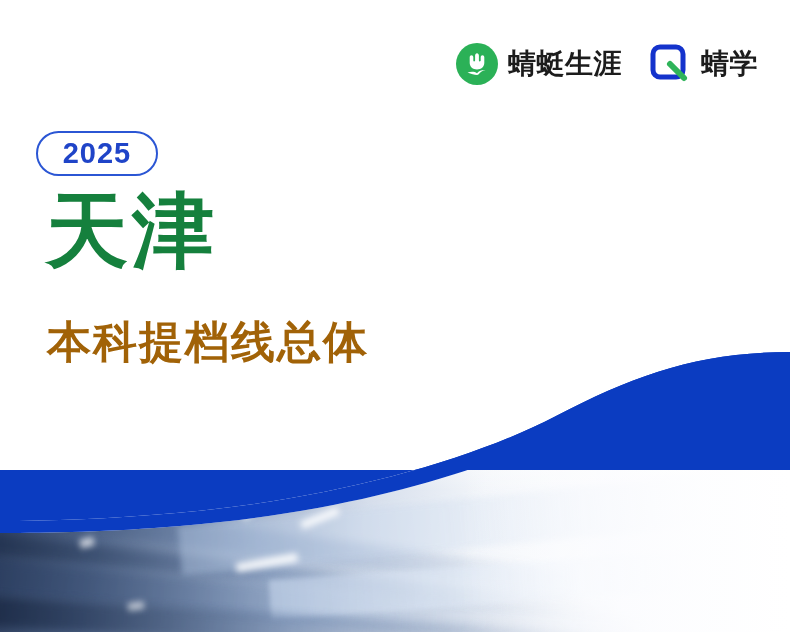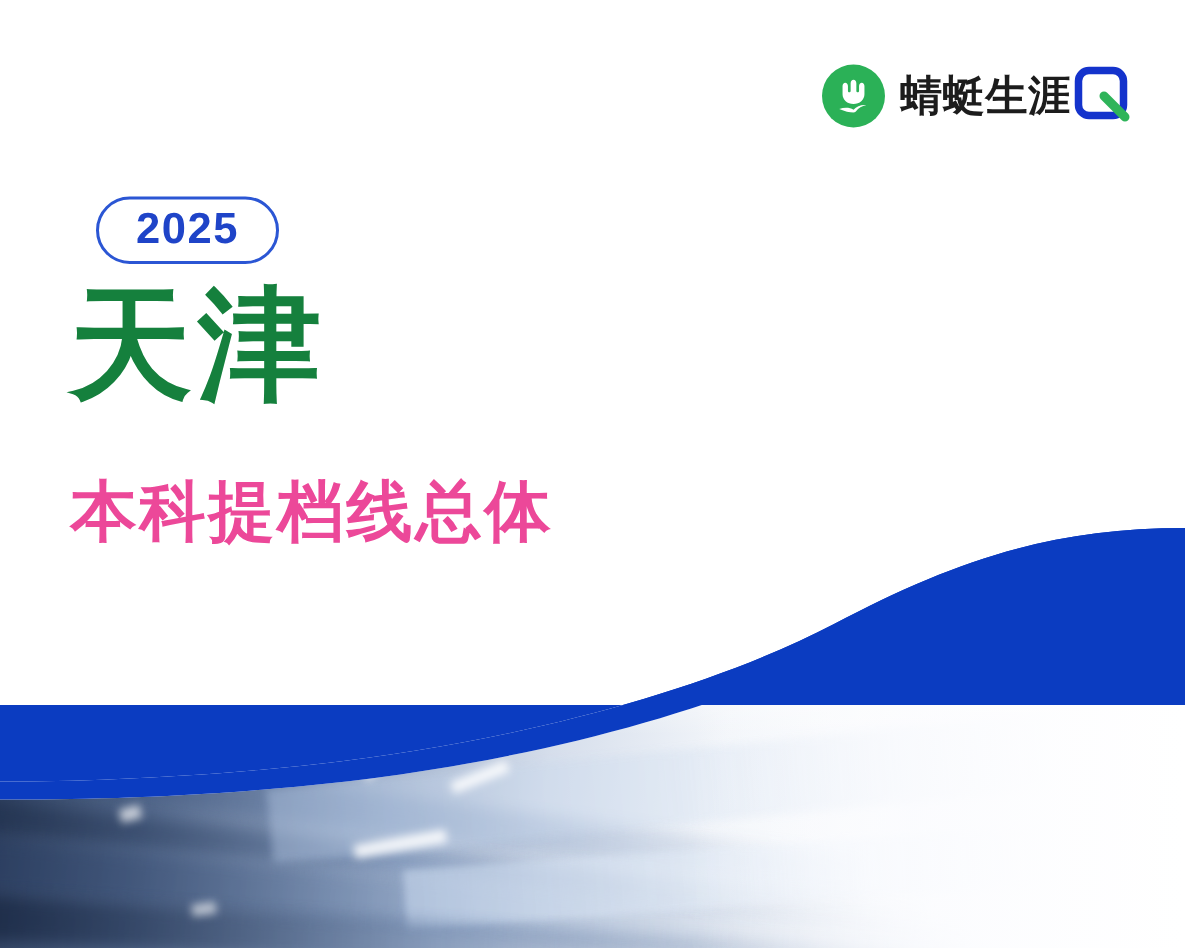--- a/index.html
+++ b/index.html
@@ -114,21 +114,21 @@
   .wave {
     position: absolute;
     left: 0; top: 0;
     width: 790px; height: 632px;
     pointer-events: none;
   }
 
   
   .year-badge {
     position: absolute;
-    left: 64px;
+    left: 36px;
     top: 131px;
     width: 122px;
     height: 45px;
     border: 2px solid #2b56d4;
     border-radius: 24px;
     box-sizing: border-box;
     display: flex;
     align-items: center;
     justify-content: center;
     color: #1f44c8;
@@ -149,32 +149,33 @@
     letter-spacing: 4px;
   }
 
   .report-title {
     position: absolute;
     left: 47px;
     top: 312px;
     font-size: 44px;
     line-height: 1.35;
     font-weight: bold;
-    color: #ec4899;
+    color: #a16207;
     letter-spacing: 2px;
   }
   .report-title .line { display: block; }
 
   
   .brands {
     position: absolute;
     right: 32px;
     top: 42px;
     display: flex;
     align-items: center;
+    gap: 26px;
   }
   .brand {
     display: flex;
     align-items: center;
     gap: 9px;
   }
   .brand-name {
     font-size: 28px;
     font-weight: bold;
     color: #1c1c1c;
@@ -234,20 +235,21 @@
         <path d="M12.5 30.6c3.6-1.1 7-1 9.5.6 2.2-2.5 5.2-3.6 8.6-3.2-3 .6-5.3 2-6.9 4.2-.4.5-1 .8-1.7.8-2.6 0-5.8-.9-9.5-2.4z" fill="#ffffff"></path>
       </svg>
       <span class="brand-name">蜻蜓生涯</span>
     </div>
 
     <div class="brand">
       <svg class="q-mark" viewBox="0 0 44 44">
         <rect x="5" y="5" width="30" height="30" rx="7" ry="7" fill="none" stroke="#1433cc" stroke-width="5"></rect>
         <line x1="22" y1="22" x2="36" y2="36" stroke="#2fb45a" stroke-width="6" stroke-linecap="round"></line>
       </svg>
+      <span class="brand-name">蜻学</span>
     </div>
 
   </div>
 
   <div class="year-badge">2025</div>
 
   <div class="city-title">天津</div>
 
   <div class="report-title">
     <span class="line">本科提档线总体</span>

